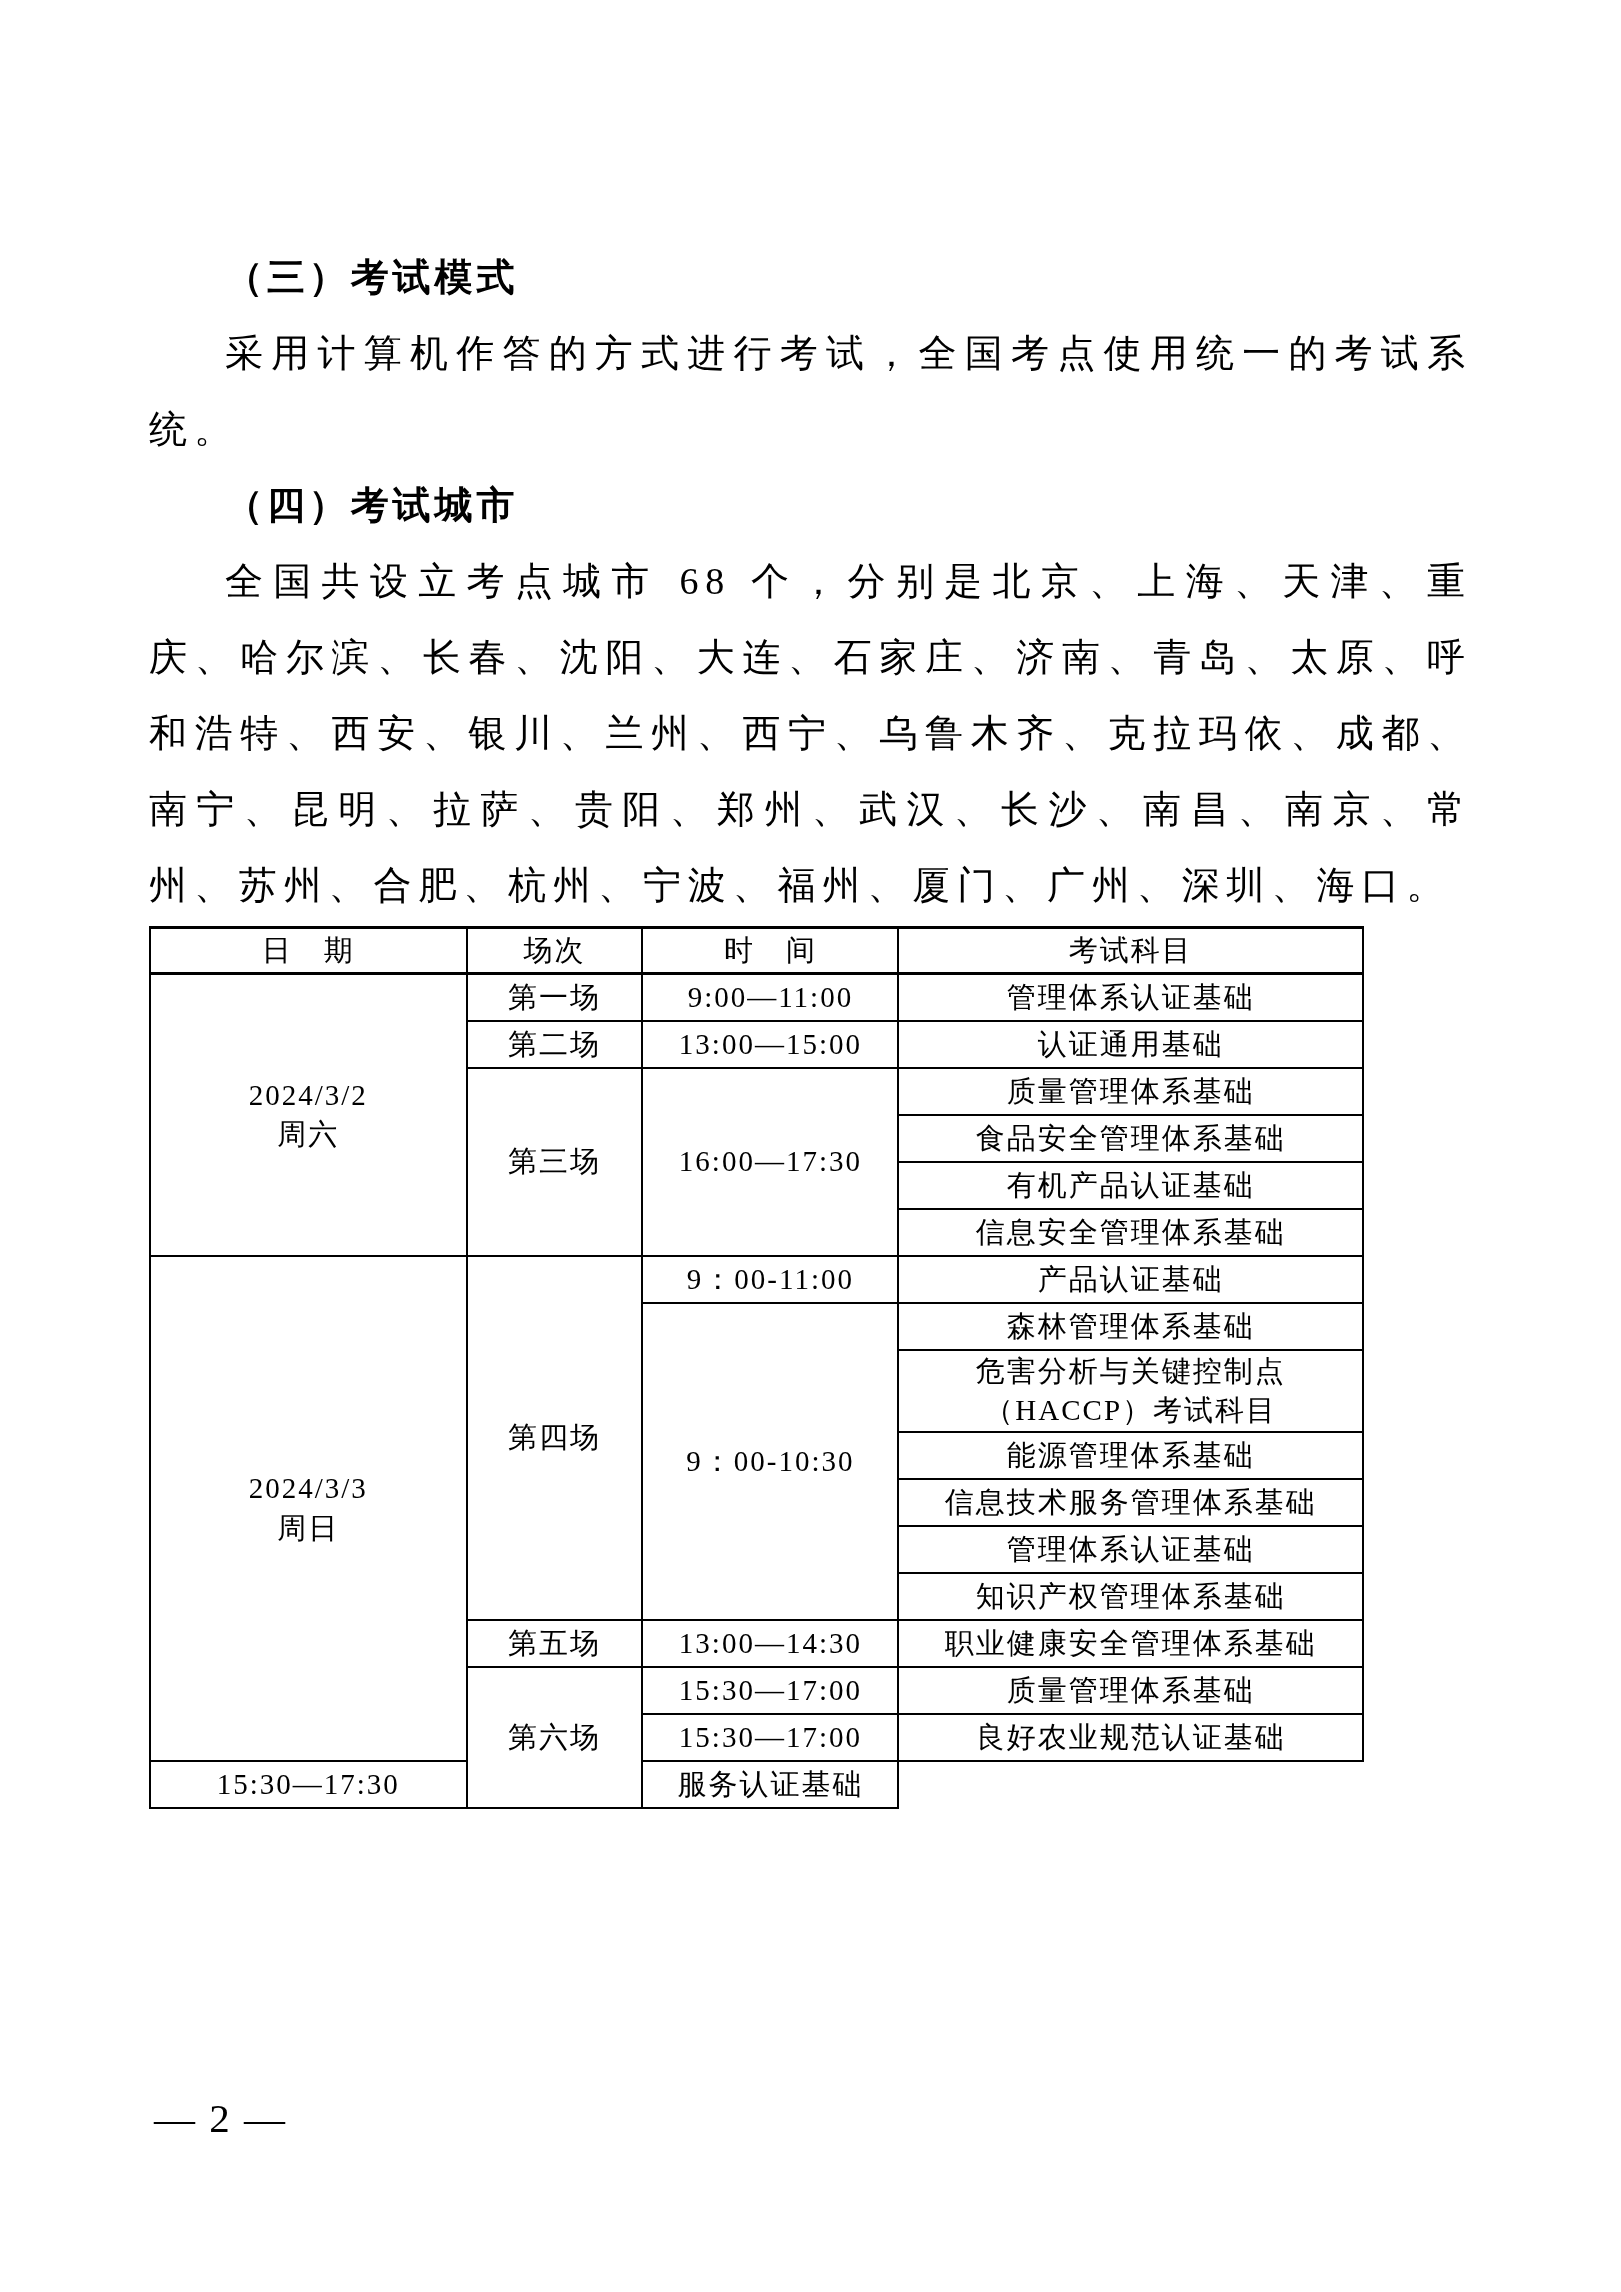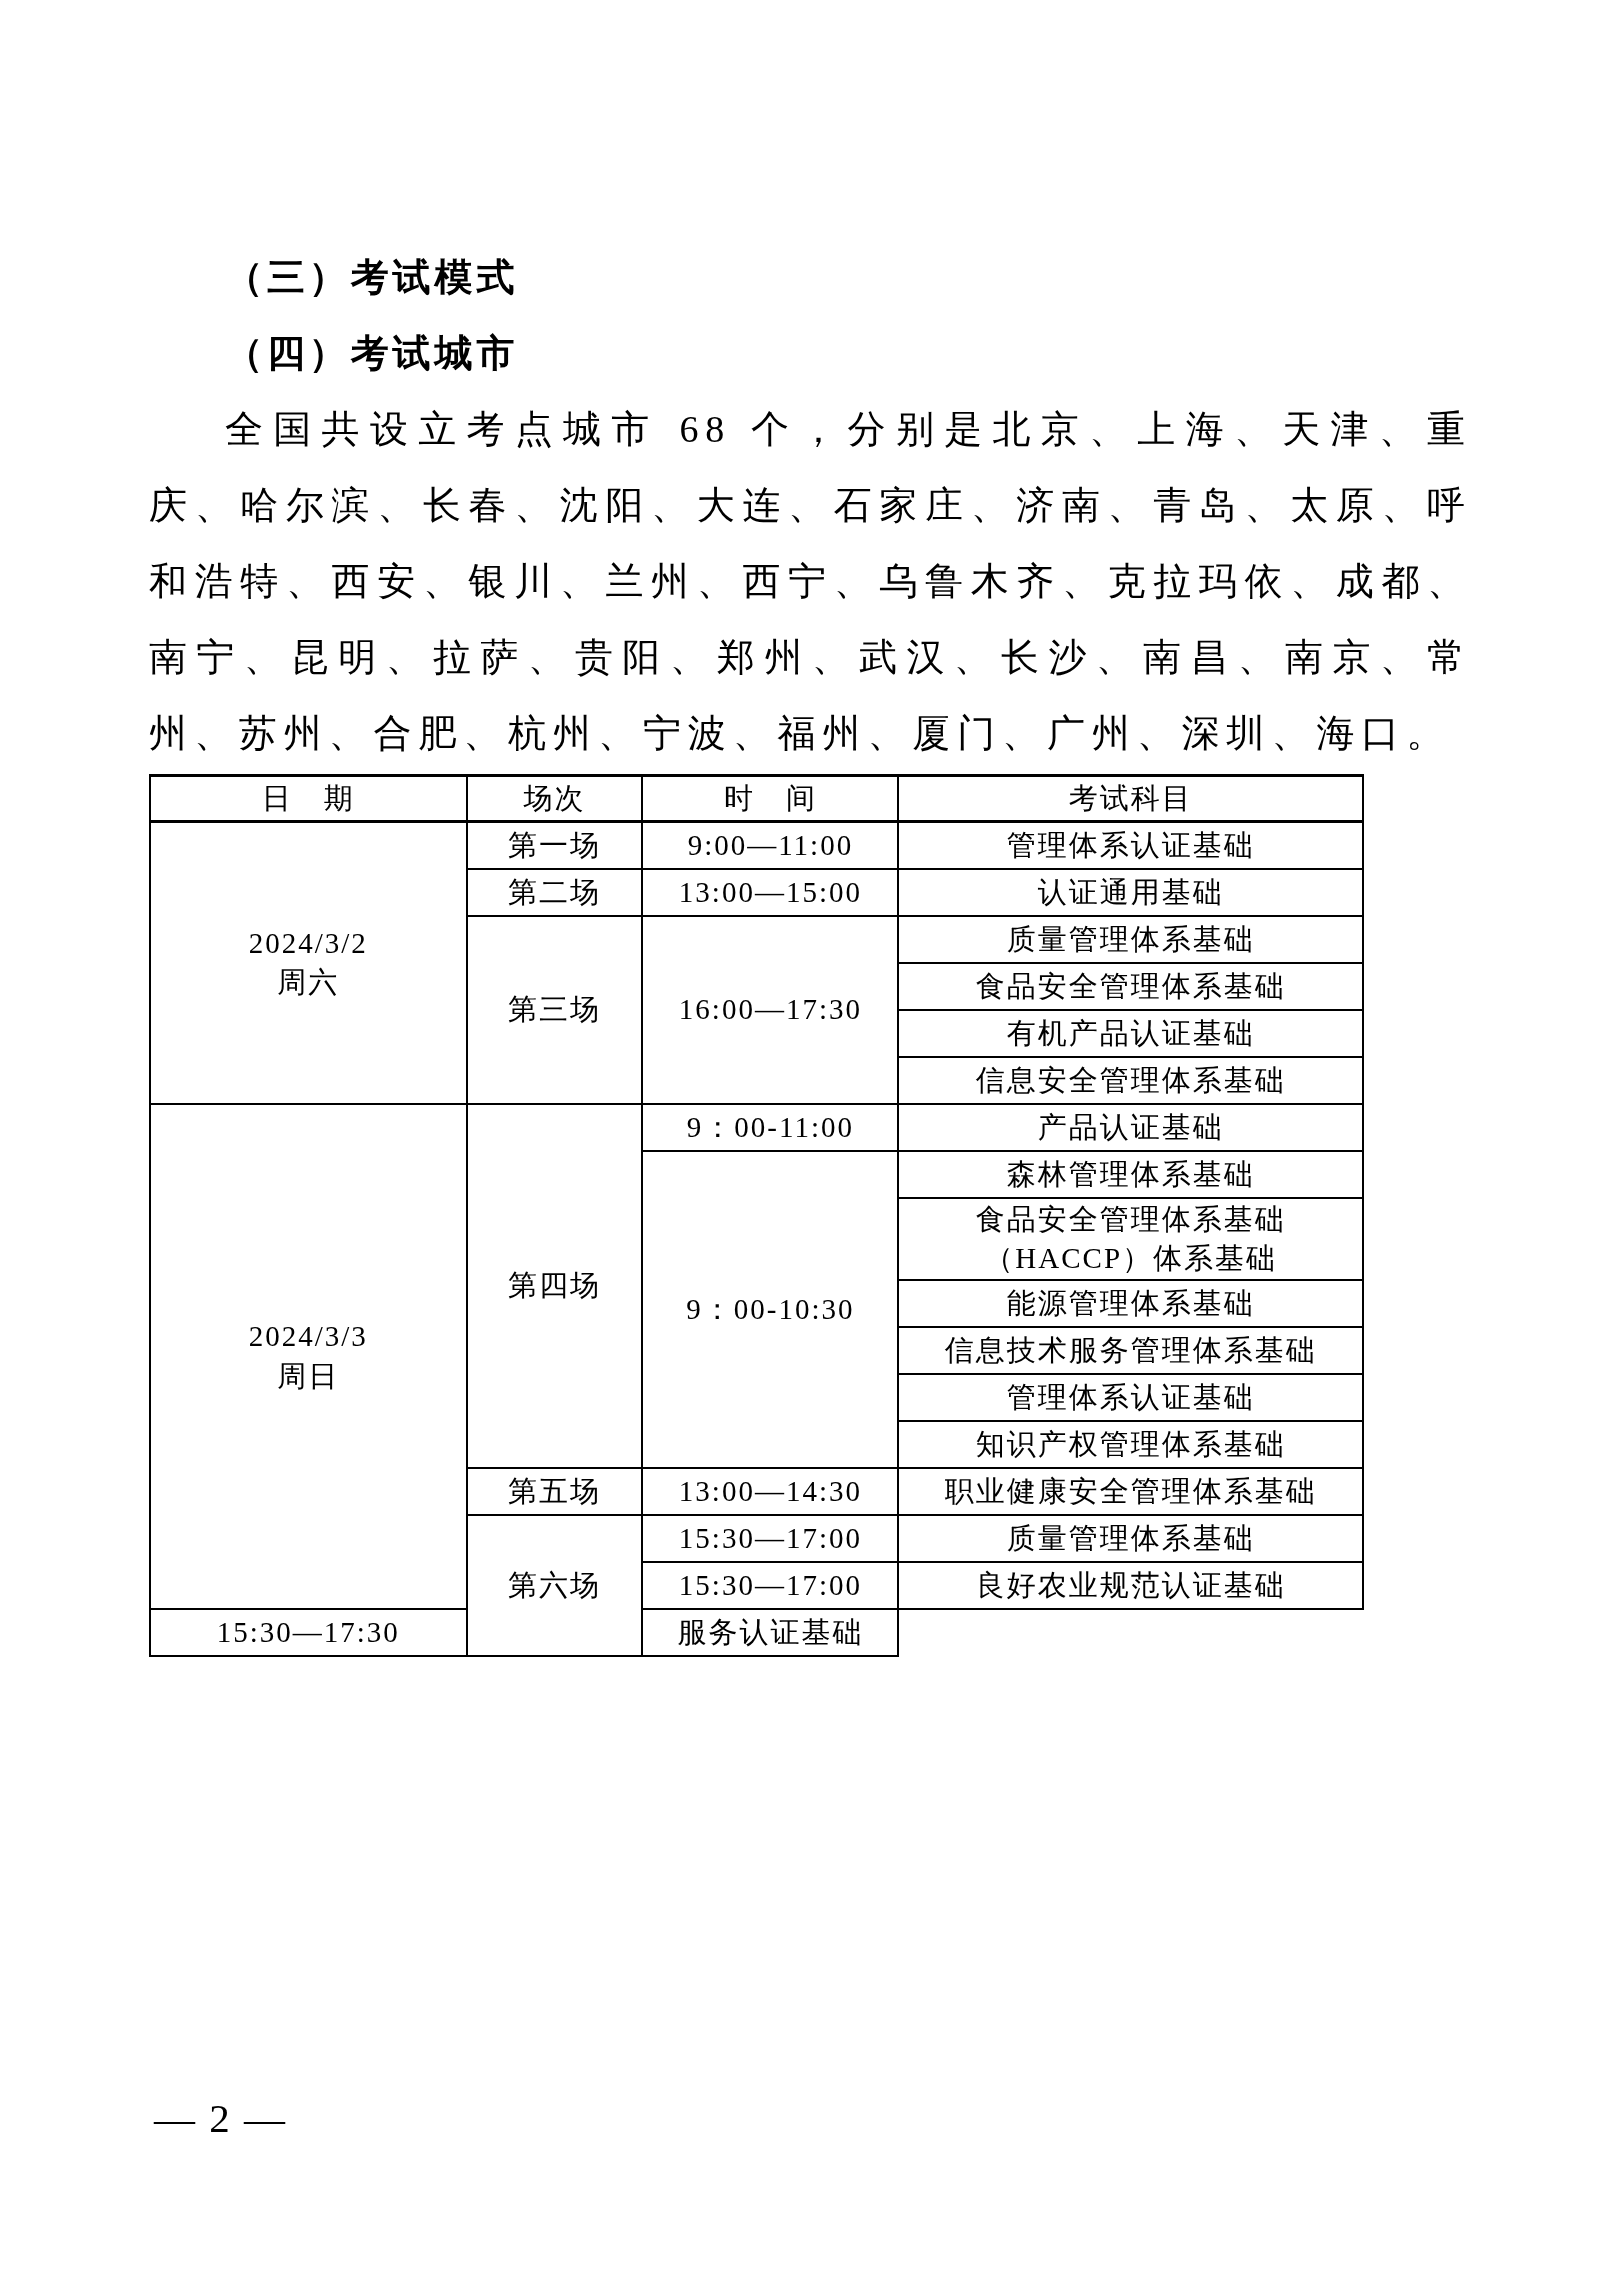--- a/index.html
+++ b/index.html
@@ -79,20 +79,21 @@
   }
 </style>
 </head>
 <body>
 
 <div class="page">
   <div class="content">
 
 
     <h3 class="heading">（三）考试模式</h3>
+    <p class="bodytext indent">采用计算机作答的方式进行考试，全国考点使用统一的考试系统。</p>
 
     <h3 class="heading">（四）考试城市</h3>
     <p class="bodytext indent">全国共设立考点城市 68 个，分别是北京、上海、天津、重庆、哈尔滨、长春、沈阳、大连、石家庄、济南、青岛、太原、呼和浩特、西安、银川、兰州、西宁、乌鲁木齐、克拉玛依、成都、南宁、昆明、拉萨、贵阳、郑州、武汉、长沙、南昌、南京、常州、苏州、合肥、杭州、宁波、福州、厦门、广州、深圳、海口。</p>
 
 
     <table class="schedule">
       <colgroup>
         <col class="c1">
           <col class="c2">
           <col class="c3">
@@ -138,21 +139,21 @@
 周日</td>
             <td rowspan="7" class="session-cell">第四场</td>
             <td class="time-cell">9：00-11:00</td>
             <td class="subject-cell">产品认证基础</td>
           </tr>
           <tr>
             <td rowspan="6" class="time-cell">9：00-10:30</td>
             <td class="subject-cell">森林管理体系基础</td>
           </tr>
           <tr>
-            <td class="subject-cell">食品安全管理体系基础（HACCP）体系基础</td>
+            <td class="subject-cell">危害分析与关键控制点（HACCP）考试科目</td>
           </tr>
           <tr>
             <td class="subject-cell">能源管理体系基础</td>
           </tr>
           <tr>
             <td class="subject-cell">信息技术服务管理体系基础</td>
           </tr>
           <tr>
             <td class="subject-cell">管理体系认证基础</td>
           </tr>

